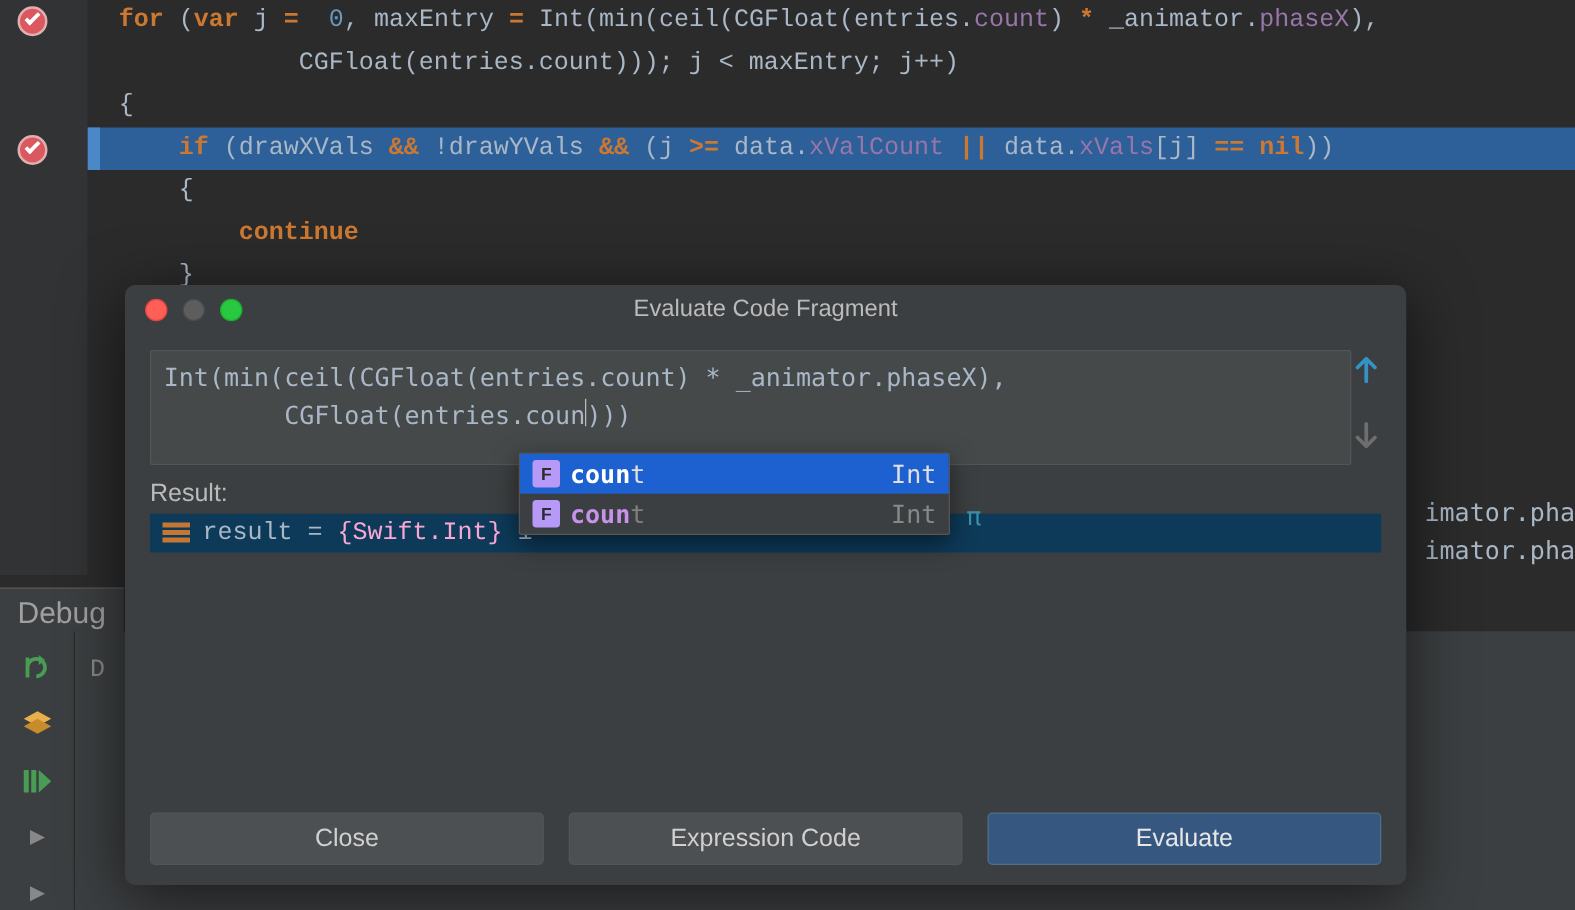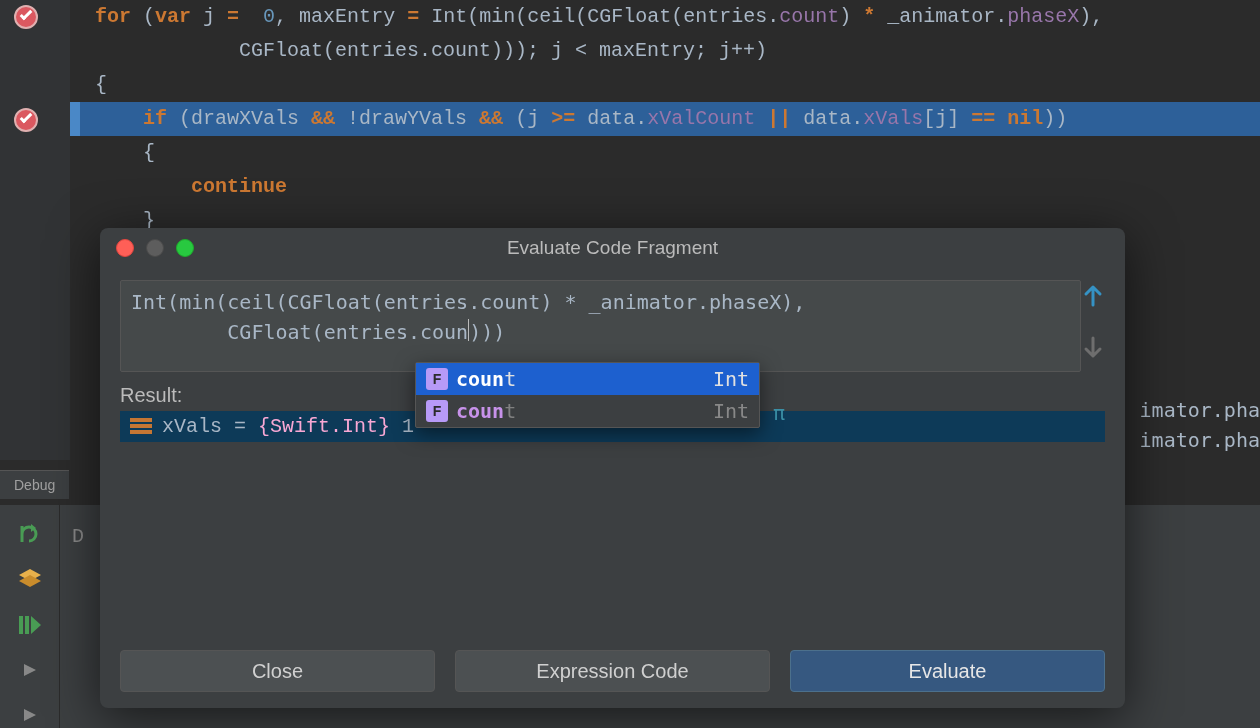--- a/index.html
+++ b/index.html
@@ -250,21 +250,21 @@
     color: #3a8fa6;
     font-size: 20px;
   }
   .debug-tab {
     position: absolute;
     left: 0;
     top: 470px;
     background: #3c3f41;
     padding: 6px 14px;
     font-family: -apple-system, sans-serif;
-    font-size: 14px;
+    font-size: 24px;
     color: #a0a0a0;
     border-top: 1px solid #555;
   }
   .debug-toolbar {
     position: absolute;
     left: 0;
     top: 505px;
     bottom: 0;
     width: 60px;
     background: #3c3f41;
@@ -395,21 +395,21 @@
       </div>
     </div>
     <div class="result-label">Result:</div>
     <div class="result-area">
       <div class="result-row">
         <span class="result-icon">
             <span></span>
             <span></span>
             <span></span>
           </span>
-        <span class="result-text"><span>xVals = </span><span style="color:#f9a8d4">{Swift.Int}</span><span class="val"> 1</span></span>
+        <span class="result-text"><span>result = </span><span style="color:#f9a8d4">{Swift.Int}</span><span class="val"> 1</span></span>
       </div>
     </div>
   </div>
   <div class="dialog-buttons">
     <div class="dlg-btn">Close</div>
     <div class="dlg-btn">Expression Code</div>
     <div class="dlg-btn primary">Evaluate</div>
   </div>
 </div>
 

